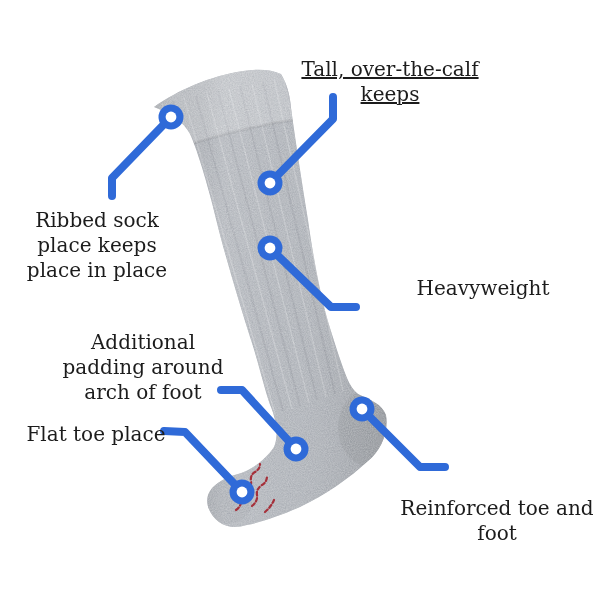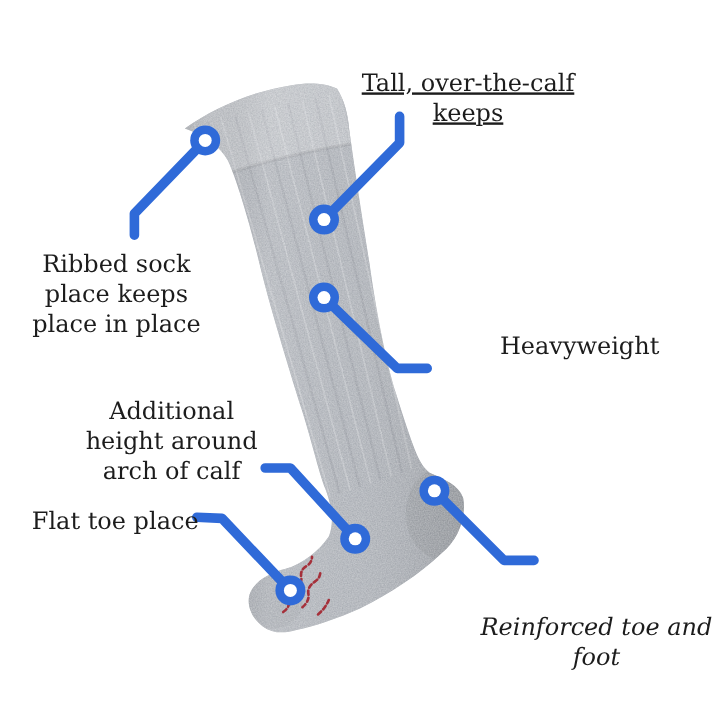--- a/index.html
+++ b/index.html
@@ -128,26 +128,26 @@
     <div>Tall, over-the-calf</div>
     <div>keeps</div>
   </div>
 
   <div class="label" style="left:451px; top:276px;margin-left:32px;">
     <div>Heavyweight</div>
   </div>
 
   <div class="label" style="left:143px; top:330px;">
     <div>Additional</div>
-    <div>height around</div>
-    <div>arch of calf</div>
+    <div>padding around</div>
+    <div>arch of foot</div>
   </div>
 
   <div class="label" style="left:96px;  top:422px;">
     <div>Flat toe place</div>
   </div>
 
-  <div class="label" style="left:497px; top:510px;font-style:italic;">
+  <div class="label" style="left:497px; top:496px;">
     <div>Reinforced toe and</div>
     <div>foot</div>
   </div>
 
 </div>
 
 </body></html>

